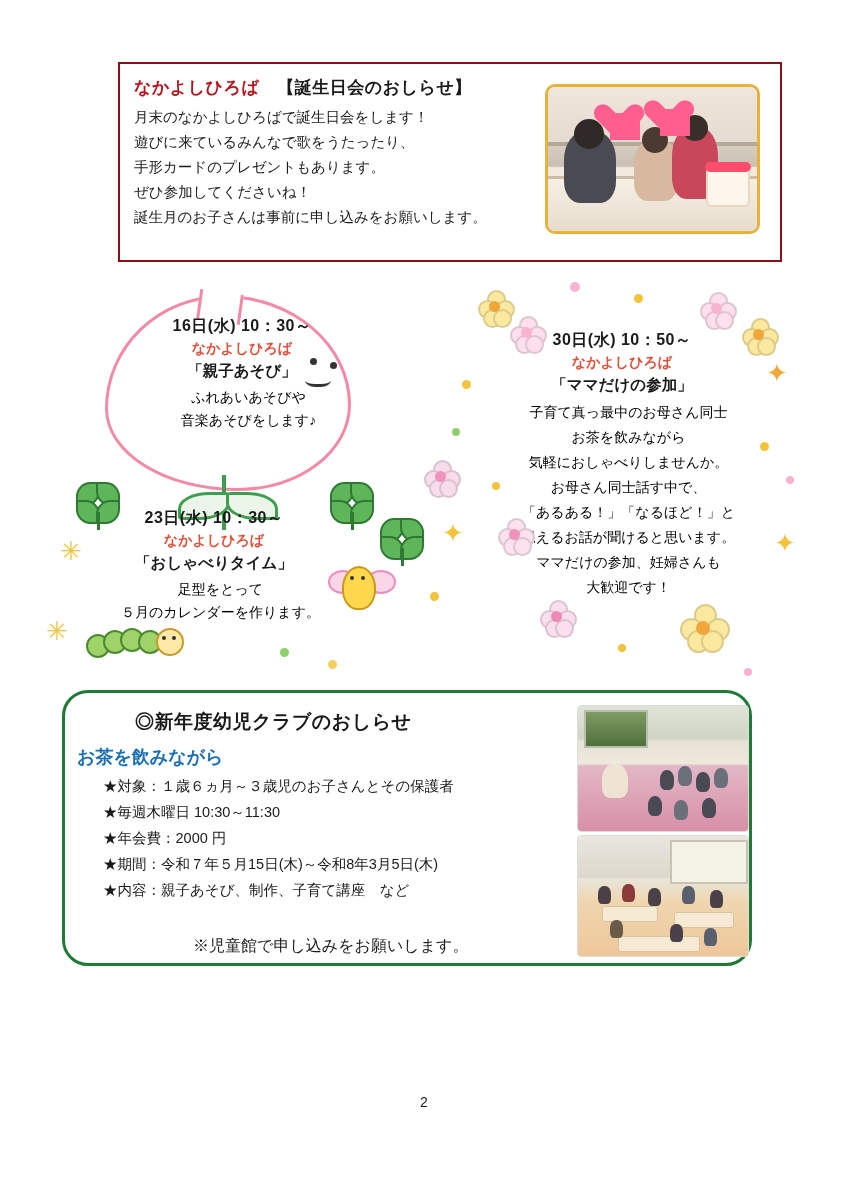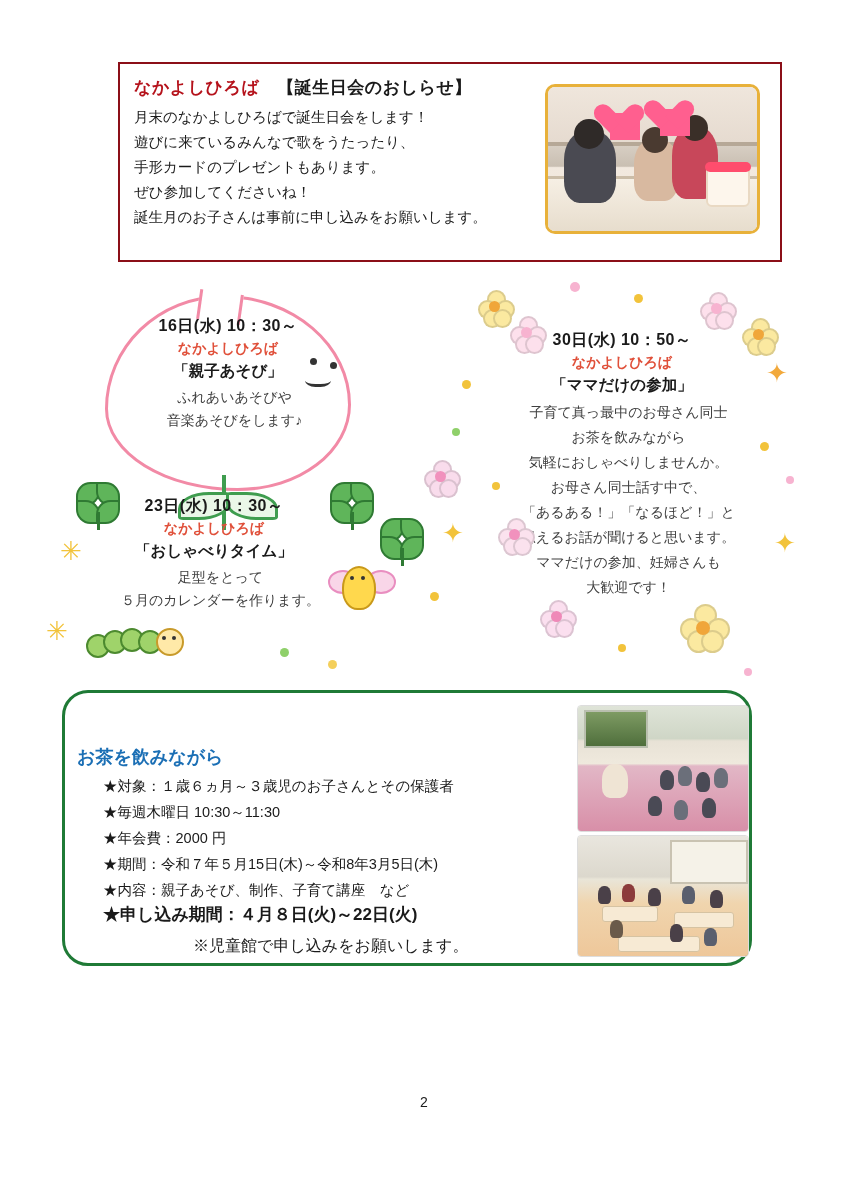--- a/index.html
+++ b/index.html
@@ -226,26 +226,26 @@
   }
   .bl-name {
     font-size: 15.5px;
     font-weight: bold;
     color: #1a1a1a;
     margin-bottom: 4px;
   }
   .bl-desc {
     font-size: 14px;
     line-height: 23px;
-    color: #404040;
+    color: #000000;
     margin-left: 13px;
   }
 
-  .block-1 { left: 120px; top: 46px; width: 216px; }
-  .block-2 { left: 80px; top: 226px; width: 268px; }
+  .block-1 { left: 134px; top: 46px; width: 216px; }
+  .block-2 { left: 80px; top: 238px; width: 268px; }
   .block-3 { left: 462px; top: 60px; width: 320px; }
   .block-3 .bl-desc { line-height: 25px; }
 
   
   .flower {
     position: absolute;
     width: 34px; height: 34px;
   }
   .flower span {
     position: absolute;
@@ -630,31 +630,31 @@
     <b style="left:34px; top:0px;"></b>
     <b style="left:52px; top:2px;"></b>
     <div class="cat-head" style="left:70px; top:0px;"></div>
     <div class="smile-eye" style="left:76px; top:8px; width:4px; height:4px;"></div>
     <div class="smile-eye" style="left:86px; top:8px; width:4px; height:4px;"></div>
   </div>
 
 </div>
 
 <div class="club-box">
+  <div class="club-title">◎新年度幼児クラブのおしらせ</div>
   <div class="club-sub">お茶を飲みながら</div>
 
   <div class="club-list">
     <div>★対象：１歳６ヵ月～３歳児のお子さんとその保護者</div>
     <div>★毎週木曜日 10:30～11:30</div>
     <div>★年会費：2000 円</div>
     <div>★期間：令和７年５月15日(木)～令和8年3月5日(木)</div>
     <div>★内容：親子あそび、制作、子育て講座　など</div>
   </div>
 
-  <div class="club-apply">★申し込み期間：４月８日(火)～22日(火)</div>
   <div class="club-note">※児童館で申し込みをお願いします。</div>
 
   <div class="photo photo-club1">
     <div class="room1">
       <div class="win"></div>
       <div class="adult"></div>
       <div class="kid" style="left:82px; top:64px;"></div>
       <div class="kid l" style="left:100px; top:60px;"></div>
       <div class="kid" style="left:118px; top:66px;"></div>
       <div class="kid l" style="left:136px; top:62px;"></div>

